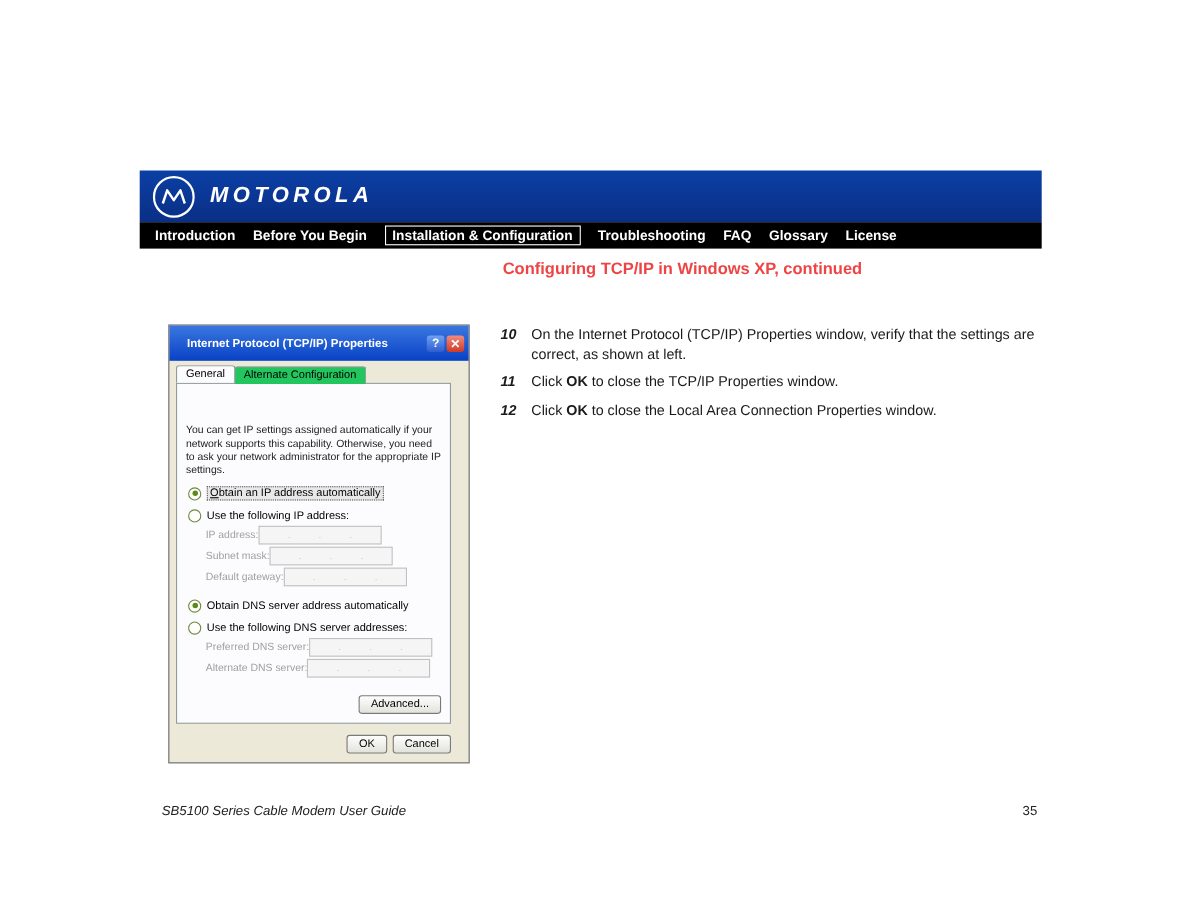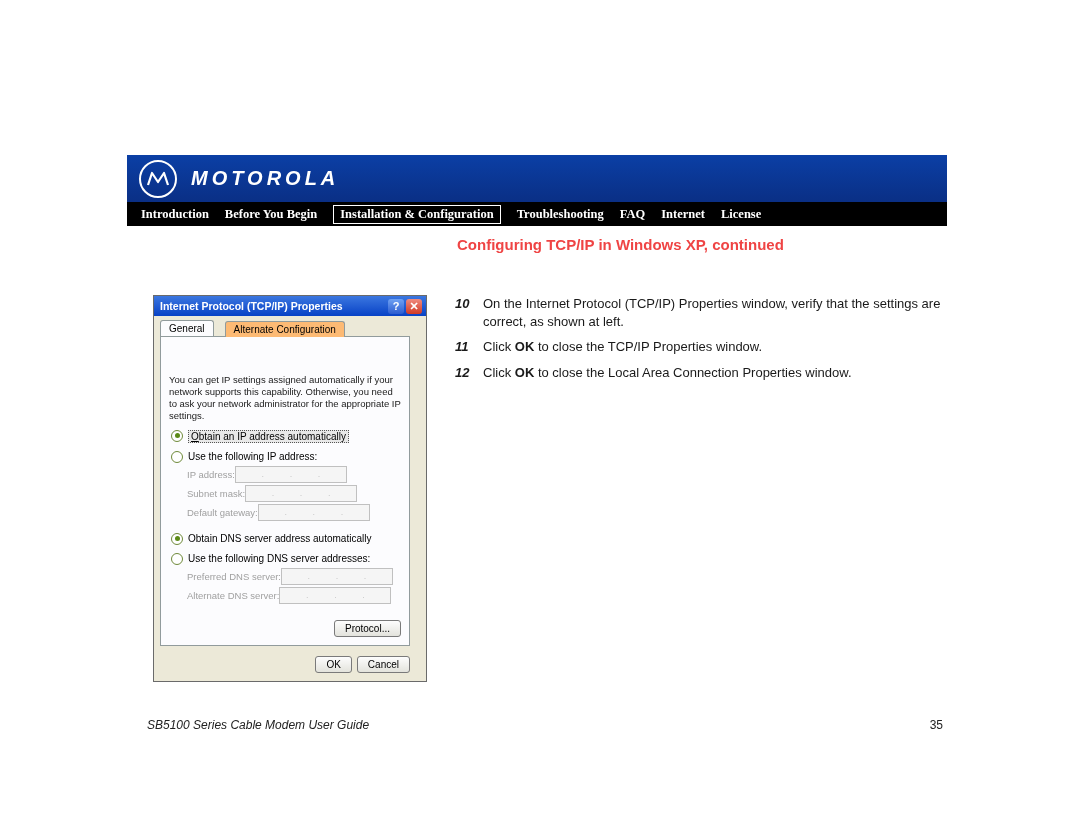--- a/index.html
+++ b/index.html
@@ -45,21 +45,20 @@
   .nav-bar {
     background: #000;
     height: 24px;
     display: flex;
     align-items: center;
     padding-left: 14px;
     gap: 16px;
     font-size: 12.5px;
     font-weight: 700;
     color: #fff;
-    font-family: Liberation Serif, serif;
   }
   .nav-item { cursor: pointer; }
   .nav-active {
     border: 1px solid #fff;
     padding: 1px 6px;
   }
   .heading {
     color: #ef4444;
     font-size: 15px;
     font-weight: 700;
@@ -75,25 +74,25 @@
   .dialog-shell {
     width: 272px;
     border: 1px solid #6a6a6a;
     background: #ece9d8;
     font-family: Tahoma, Arial, sans-serif;
     font-size: 10px;
     margin-left: 26px;
   }
   .titlebar {
     background: linear-gradient(#3b77e0, #0842c6);
-    height: 20px;
+    height: 32px;
     display: flex;
     align-items: center;
     justify-content: space-between;
-    padding: 0 4px 0 6px;
+    padding: 0 4px 0 16px;
   }
   .titlebar-text { color: #fff; font-weight: 700; font-size: 10.5px; }
   .titlebar-btns { display: flex; gap: 2px; }
   .tb-btn {
     width: 16px;
     height: 15px;
     border-radius: 3px;
     display: flex;
     align-items: center;
     justify-content: center;
@@ -112,30 +111,30 @@
     border: 1px solid #919b9c;
     border-bottom: none;
     background: #fcfcfe;
     padding: 2px 8px;
     font-size: 10px;
     border-top-left-radius: 3px;
     border-top-right-radius: 3px;
     margin-right: -1px;
     cursor: pointer;
   }
-  .tab.inactive { background: #fdba74; position: relative; top: 1px; margin-left: 12px; }
+  .tab.inactive { background: #22c55e; position: relative; top: 1px; }
   .tab-pane {
     border: 1px solid #919b9c;
     background: #fcfcfe;
     padding: 8px;
   }
   .desc { font-size: 9.5px; line-height: 1.25; color: #1a1a1a; margin-top: 29px; }
   .radio-row {
     display: flex;
-    align-items: flex-start;
+    align-items: flex-end;
     gap: 5px;
     margin: 8px 0 3px 2px;
     font-size: 10px;
   }
   .radio {
     width: 10px;
     height: 10px;
     border: 1px solid #6f8a3a;
     border-radius: 50%;
     display: flex;
@@ -216,21 +215,21 @@
     </div>
     <div class="brand">MOTOROLA</div>
   </div>
 
   <div class="nav-bar">
     <span class="nav-item">Introduction</span>
     <span class="nav-item">Before You Begin</span>
     <span class="nav-item nav-active">Installation &amp; Configuration</span>
     <span class="nav-item">Troubleshooting</span>
     <span class="nav-item">FAQ</span>
-    <span class="nav-item">Internet</span>
+    <span class="nav-item">Glossary</span>
     <span class="nav-item">License</span>
   </div>
 
   <div class="heading">Configuring TCP/IP in Windows XP, continued</div>
 
   <div class="content-row">
 
     <div class="dialog-shell">
       <div class="titlebar">
         <span class="titlebar-text">Internet Protocol (TCP/IP) Properties</span>
@@ -299,21 +298,21 @@
           <div class="field-group disabled">
             <span class="field-label">Alternate DNS server:</span>
             <span class="ip-box disabled">
                 <span>.</span>
                 <span>.</span>
                 <span>.</span>
               </span>
           </div>
 
           <div class="adv-row">
-            <button class="dlg-btn">Protocol...</button>
+            <button class="dlg-btn">Advanced...</button>
           </div>
         </div>
         <div class="dlg-btn-row">
           <button class="dlg-btn">OK</button>
           <button class="dlg-btn">Cancel</button>
         </div>
       </div>
     </div>
 
     <div class="steps">

